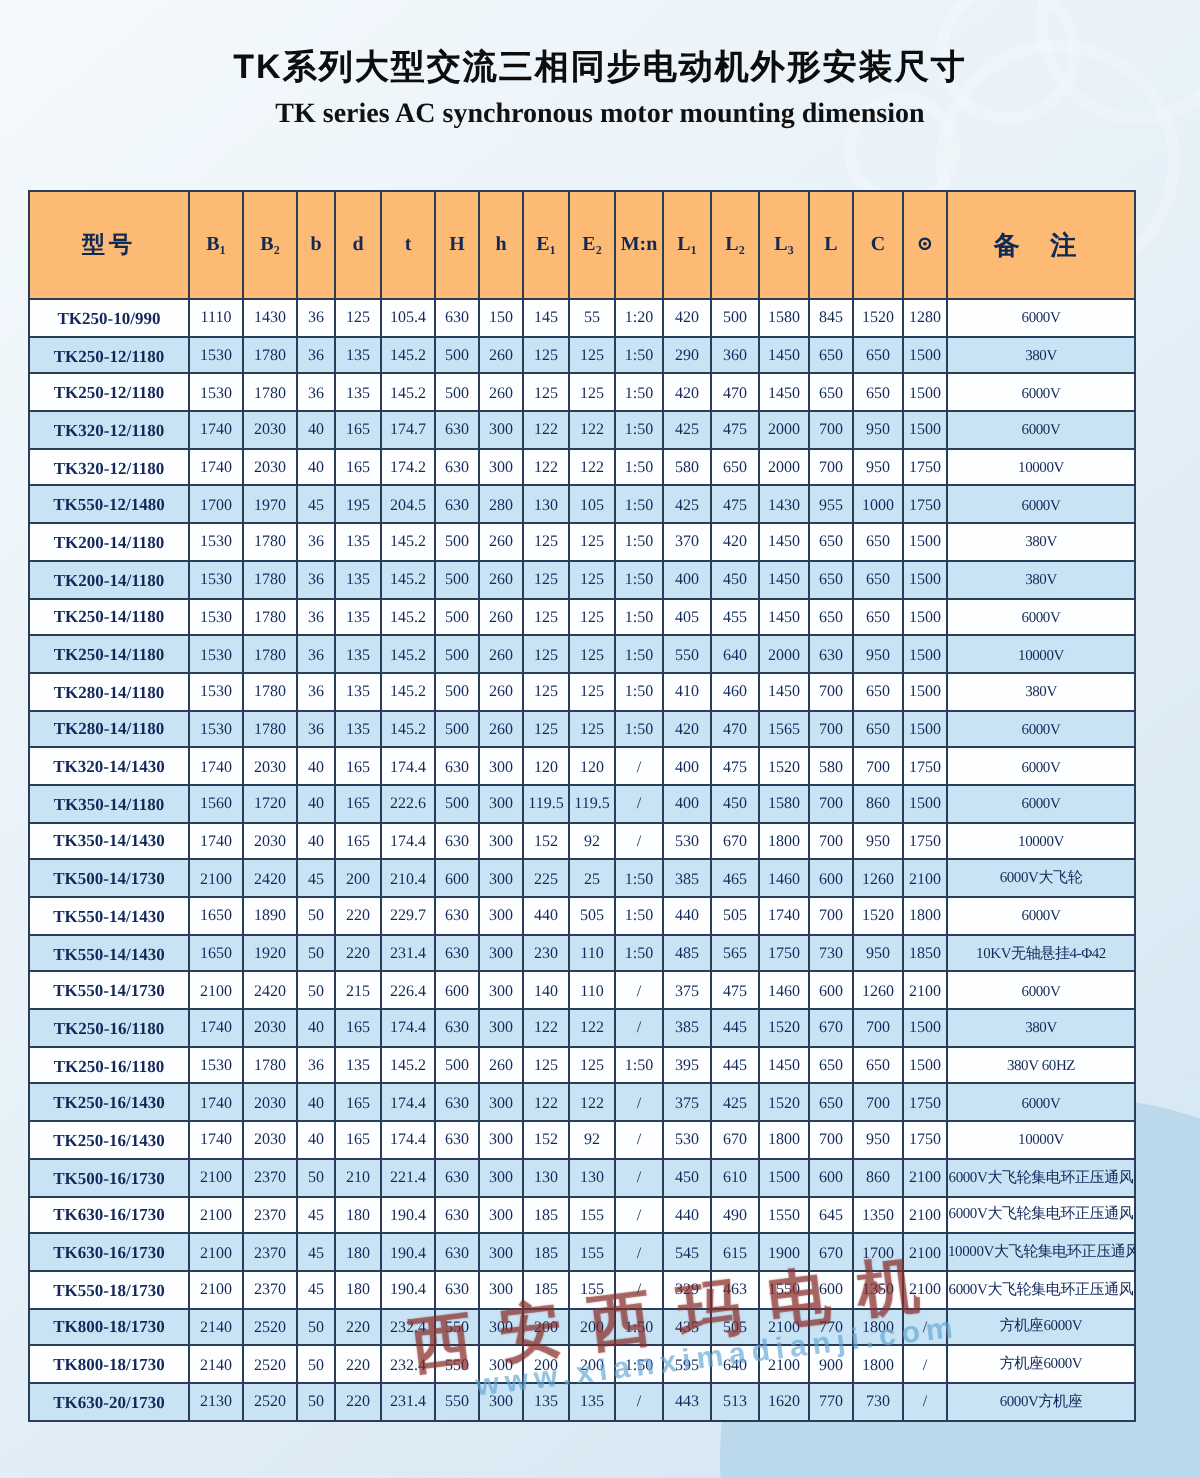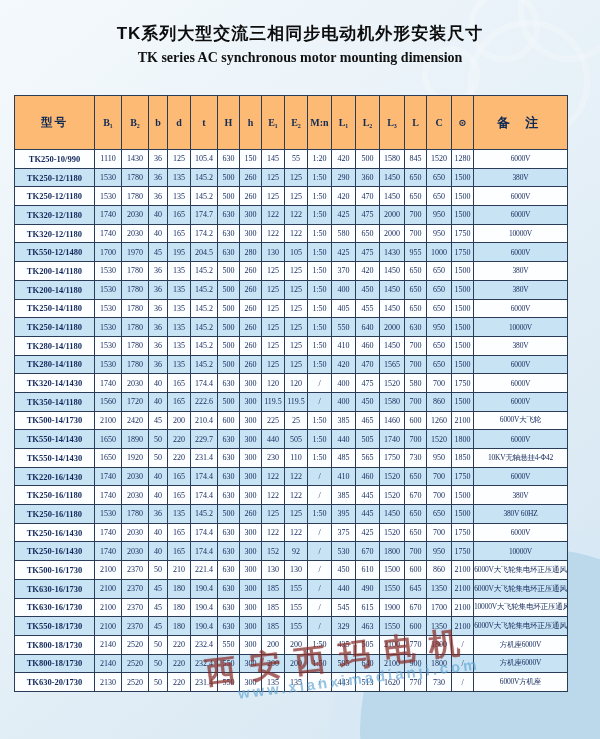--- a/index.html
+++ b/index.html
@@ -390,20 +390,40 @@
         <td>/</td>
         <td>400</td>
         <td>450</td>
         <td>1580</td>
         <td>700</td>
         <td>860</td>
         <td>1500</td>
         <td class="remark">6000V</td>
       </tr>
       <tr>
+        <td class="model">TK350-14/1430</td>
+        <td>1740</td>
+        <td>2030</td>
+        <td>40</td>
+        <td>165</td>
+        <td>174.4</td>
+        <td>630</td>
+        <td>300</td>
+        <td>152</td>
+        <td>92</td>
+        <td>/</td>
+        <td>530</td>
+        <td>670</td>
+        <td>1800</td>
+        <td>700</td>
+        <td>950</td>
+        <td>1750</td>
+        <td class="remark">10000V</td>
+      </tr>
+      <tr>
         <td class="model">TK500-14/1730</td>
         <td>2100</td>
         <td>2420</td>
         <td>45</td>
         <td>200</td>
         <td>210.4</td>
         <td>600</td>
         <td>300</td>
         <td>225</td>
         <td>25</td>
@@ -450,37 +470,37 @@
         <td>1:50</td>
         <td>485</td>
         <td>565</td>
         <td>1750</td>
         <td>730</td>
         <td>950</td>
         <td>1850</td>
         <td class="remark">10KV无轴悬挂4-Φ42</td>
       </tr>
       <tr>
-        <td class="model">TK220-16/1430</td>
-        <td>1740</td>
-        <td>2030</td>
-        <td>40</td>
-        <td>165</td>
-        <td>174.4</td>
-        <td>630</td>
-        <td>300</td>
-        <td>122</td>
-        <td>122</td>
-        <td>/</td>
-        <td>410</td>
-        <td>460</td>
-        <td>1520</td>
-        <td>650</td>
-        <td>700</td>
-        <td>1750</td>
+        <td class="model">TK550-14/1730</td>
+        <td>2100</td>
+        <td>2420</td>
+        <td>50</td>
+        <td>215</td>
+        <td>226.4</td>
+        <td>600</td>
+        <td>300</td>
+        <td>140</td>
+        <td>110</td>
+        <td>/</td>
+        <td>375</td>
+        <td>475</td>
+        <td>1460</td>
+        <td>600</td>
+        <td>1260</td>
+        <td>2100</td>
         <td class="remark">6000V</td>
       </tr>
       <tr>
         <td class="model">TK250-16/1180</td>
         <td>1740</td>
         <td>2030</td>
         <td>40</td>
         <td>165</td>
         <td>174.4</td>
         <td>630</td>

